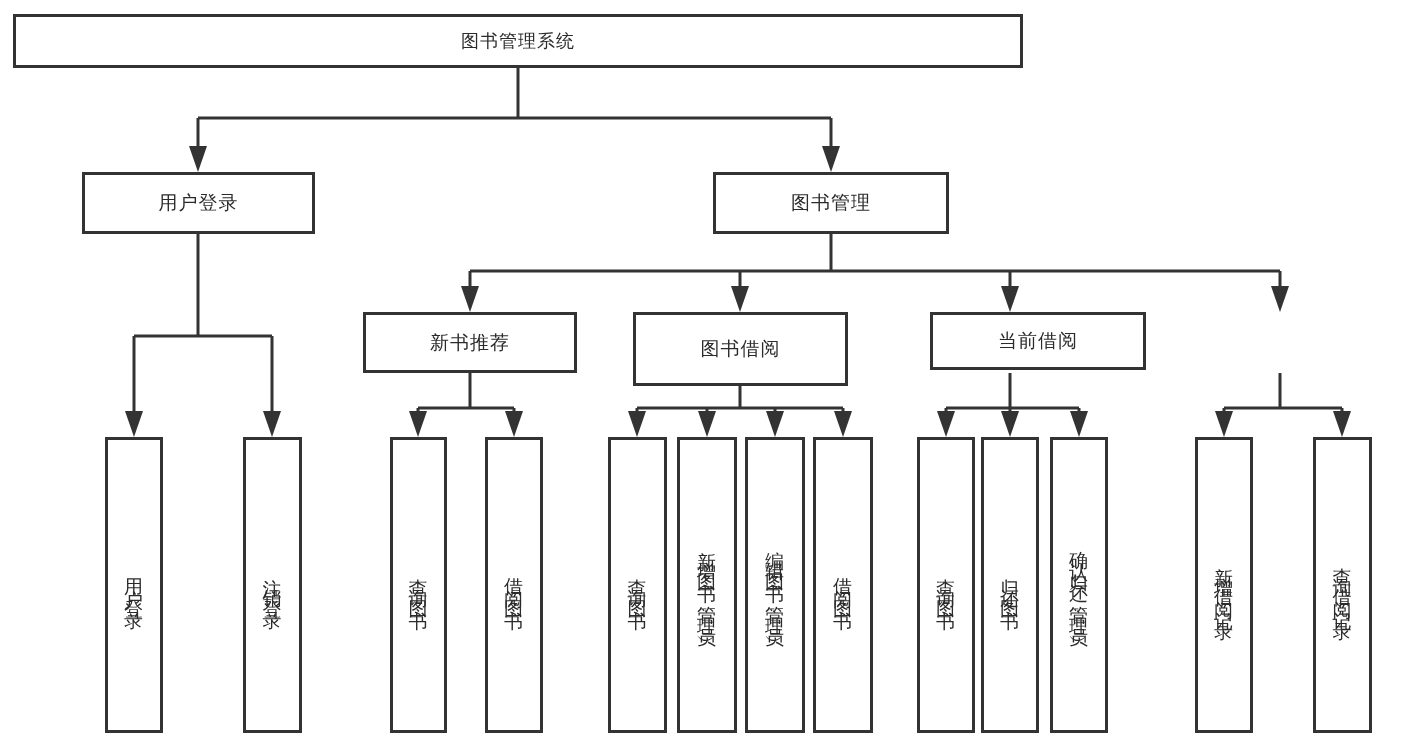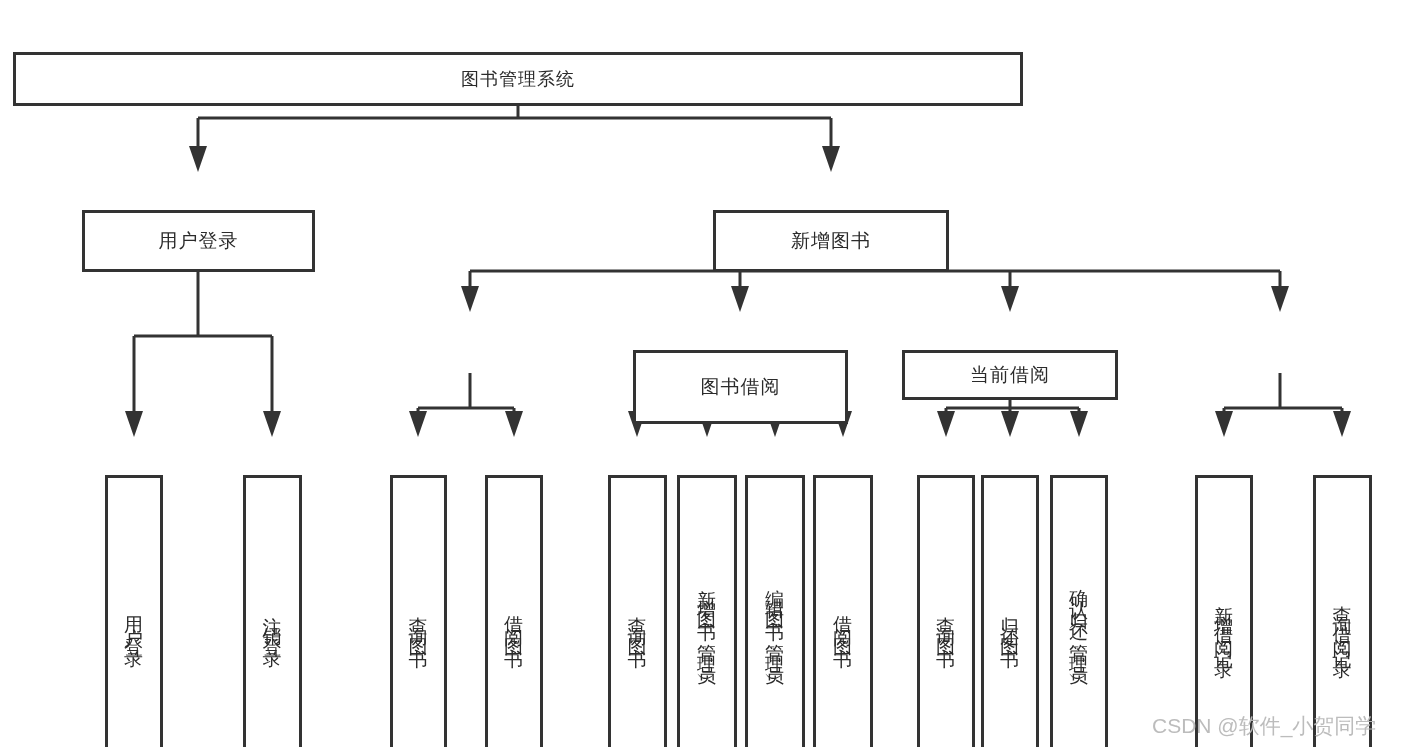--- a/index.html
+++ b/index.html
@@ -13,21 +13,20 @@
   .connectors{position:absolute;left:0;top:0;z-index:1;}
   .box{
     position:absolute;
     box-sizing:border-box;
     border:3px solid #333333;
     background:#ffffff;
     display:flex;
     align-items:center;
     justify-content:center;
     z-index:2;
-    margin-top:38px;
   }
   .hlabel{
     color:#2b2b2b;
     font-size:19px;
     letter-spacing:1px;
     white-space:nowrap;
   }
   .root-label{font-size:18px;}
   .vlabel{
     color:#2b2b2b;
@@ -120,27 +119,30 @@
   </svg>
 
   <div class="box" style="left:13px;top:14px;width:1010px;height:54px">
     <span class="hlabel root-label">图书管理系统</span>
   </div>
 
   <div class="box" style="left:82px;top:172px;width:233px;height:62px">
     <span class="hlabel">用户登录</span>
   </div>
   <div class="box" style="left:713px;top:172px;width:236px;height:62px">
-    <span class="hlabel">新增图书</span>
+    <span class="hlabel">图书管理</span>
   </div>
 
+  <div class="box" style="left:363px;top:312px;width:214px;height:61px">
+    <span class="hlabel">新书推荐</span>
+  </div>
   <div class="box" style="left:633px;top:312px;width:215px;height:74px">
     <span class="hlabel">图书借阅</span>
   </div>
-  <div class="box" style="left:902px;top:312px;width:216px;height:50px">
+  <div class="box" style="left:930px;top:312px;width:216px;height:58px">
     <span class="hlabel">当前借阅</span>
   </div>
 
   <div class="box" style="left:105px;top:437px;width:58px;height:296px">
     <span class="vlabel">用户登录</span>
   </div>
   <div class="box" style="left:243px;top:437px;width:59px;height:296px">
     <span class="vlabel">注销登录</span>
   </div>
 
@@ -174,15 +176,14 @@
     <span class="vlabel">确认归还（管理员）</span>
   </div>
 
   <div class="box" style="left:1195px;top:437px;width:58px;height:296px">
     <span class="vlabel">新增借阅记录</span>
   </div>
   <div class="box" style="left:1313px;top:437px;width:59px;height:296px">
     <span class="vlabel">查询借阅记录</span>
   </div>
 
-  <div class="watermark">CSDN @软件_小贺同学</div>
 
 </div>
 
 </body></html>

